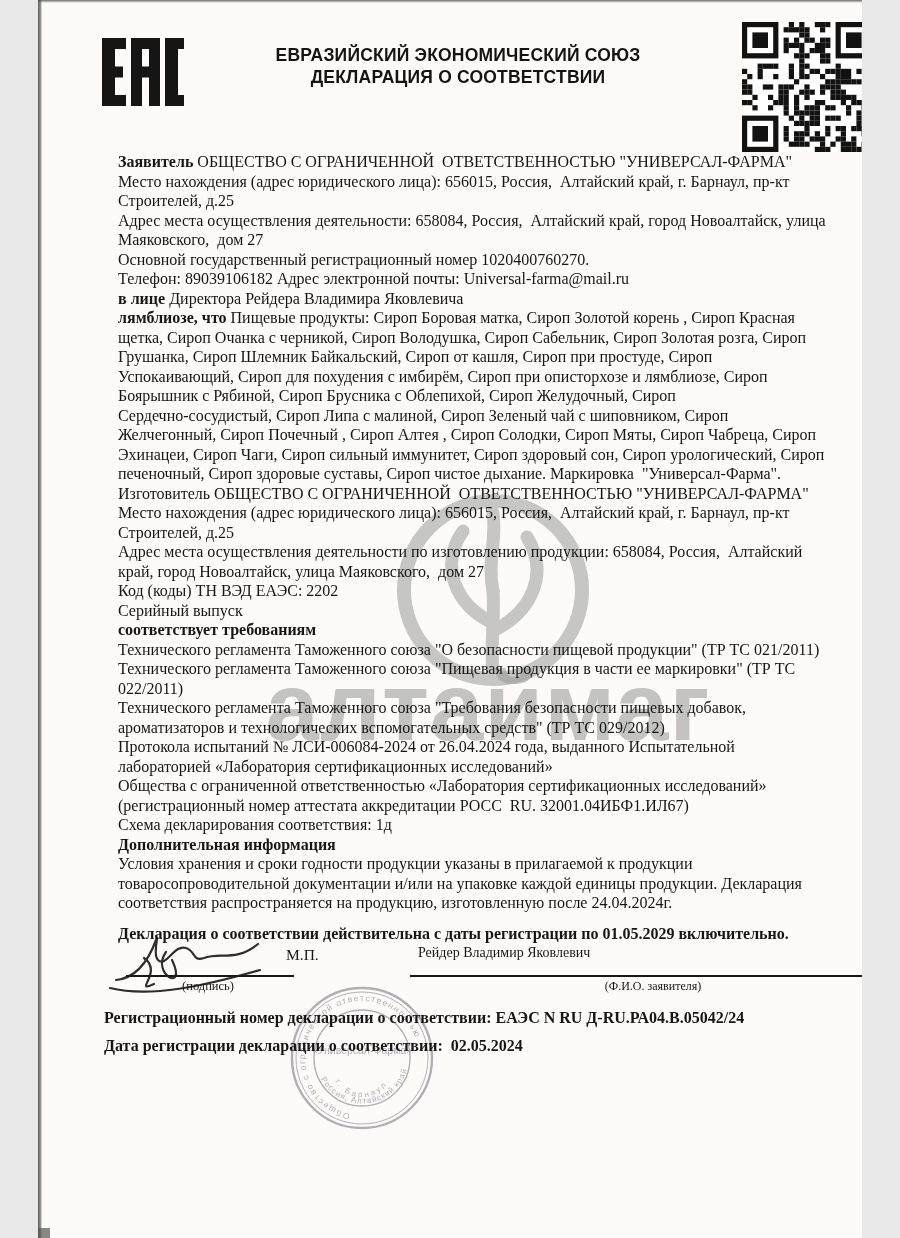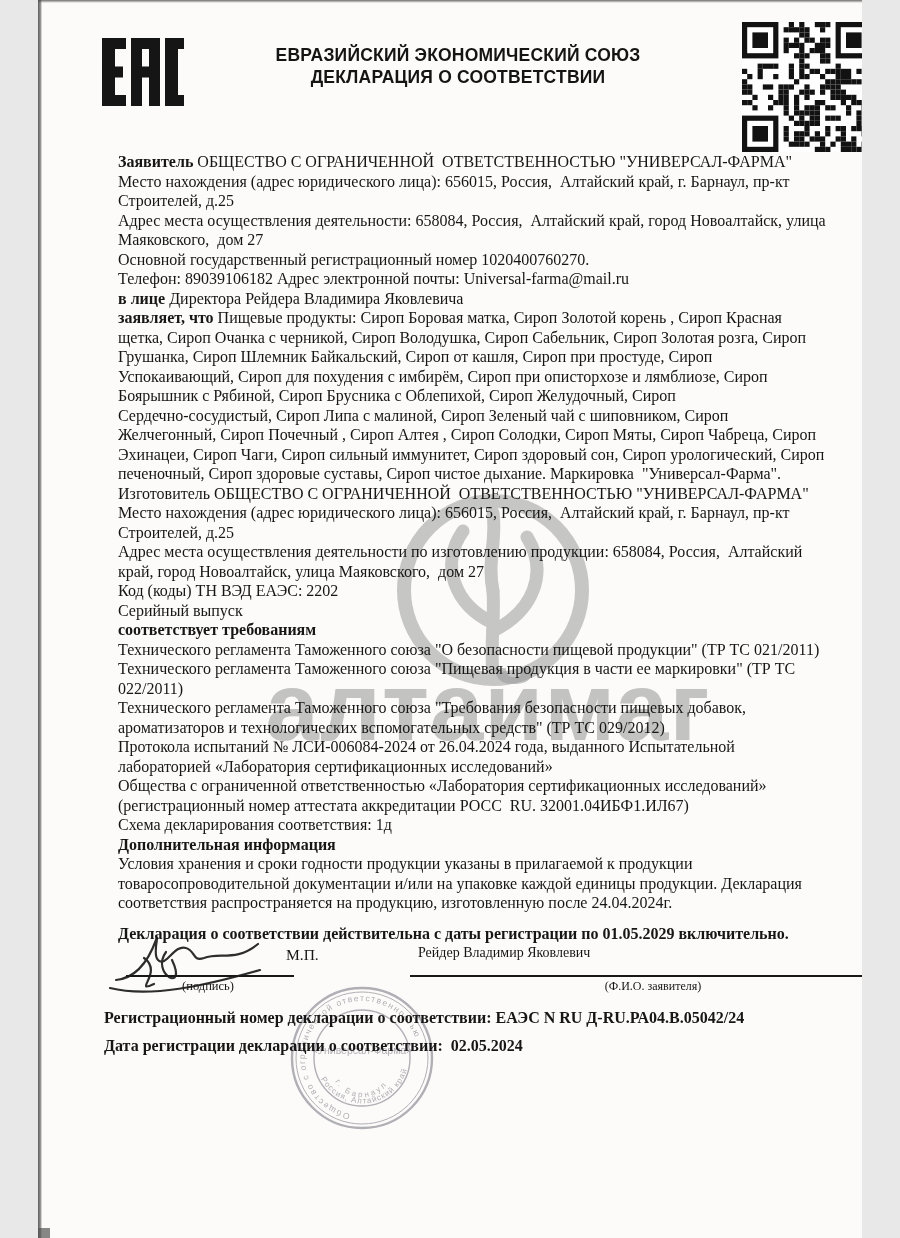--- a/index.html
+++ b/index.html
@@ -323,21 +323,21 @@
 
   <div class="doc-body" id="doc-body">
       <div class="doc-line"><span class="b">Заявитель</span><span> ОБЩЕСТВО С ОГРАНИЧЕННОЙ  ОТВЕТСТВЕННОСТЬЮ "УНИВЕРСАЛ-ФАРМА"</span></div>
       <div class="doc-line"><span>Место нахождения (адрес юридического лица): 656015, Россия,  Алтайский край, г. Барнаул, пр-кт</span></div>
       <div class="doc-line"><span>Строителей, д.25</span></div>
       <div class="doc-line"><span>Адрес места осуществления деятельности: 658084, Россия,  Алтайский край, город Новоалтайск, улица</span></div>
       <div class="doc-line"><span>Маяковского,  дом 27</span></div>
       <div class="doc-line"><span>Основной государственный регистрационный номер 1020400760270.</span></div>
       <div class="doc-line"><span>Телефон: 89039106182 Адрес электронной почты: Universal-farma@mail.ru</span></div>
       <div class="doc-line"><span class="b">в лице</span><span> Директора Рейдера Владимира Яковлевича</span></div>
-      <div class="doc-line"><span class="b">заявляет, что</span><span> Пищевые продукты: Сироп Боровая матка, Сироп Золотой корень , Сироп Красная</span></div>
+      <div class="doc-line"><span class="b">лямблиозе, что</span><span> Пищевые продукты: Сироп Боровая матка, Сироп Золотой корень , Сироп Красная</span></div>
       <div class="doc-line"><span>щетка, Сироп Очанка с черникой, Сироп Володушка, Сироп Сабельник, Сироп Золотая розга, Сироп</span></div>
       <div class="doc-line"><span>Грушанка, Сироп Шлемник Байкальский, Сироп от кашля, Сироп при простуде, Сироп</span></div>
       <div class="doc-line"><span>Успокаивающий, Сироп для похудения с имбирём, Сироп при описторхозе и лямблиозе, Сироп</span></div>
       <div class="doc-line"><span>Боярышник с Рябиной, Сироп Брусника с Облепихой, Сироп Желудочный, Сироп</span></div>
       <div class="doc-line"><span>Сердечно-сосудистый, Сироп Липа с малиной, Сироп Зеленый чай с шиповником, Сироп</span></div>
       <div class="doc-line"><span>Желчегонный, Сироп Почечный , Сироп Алтея , Сироп Солодки, Сироп Мяты, Сироп Чабреца, Сироп</span></div>
       <div class="doc-line"><span>Эхинацеи, Сироп Чаги, Сироп сильный иммунитет, Сироп здоровый сон, Сироп урологический, Сироп</span></div>
       <div class="doc-line"><span>печеночный, Сироп здоровые суставы, Сироп чистое дыхание. Маркировка  "Универсал-Фарма".</span></div>
       <div class="doc-line"><span>Изготовитель ОБЩЕСТВО С ОГРАНИЧЕННОЙ  ОТВЕТСТВЕННОСТЬЮ "УНИВЕРСАЛ-ФАРМА"</span></div>
       <div class="doc-line"><span>Место нахождения (адрес юридического лица): 656015, Россия,  Алтайский край, г. Барнаул, пр-кт</span></div>

